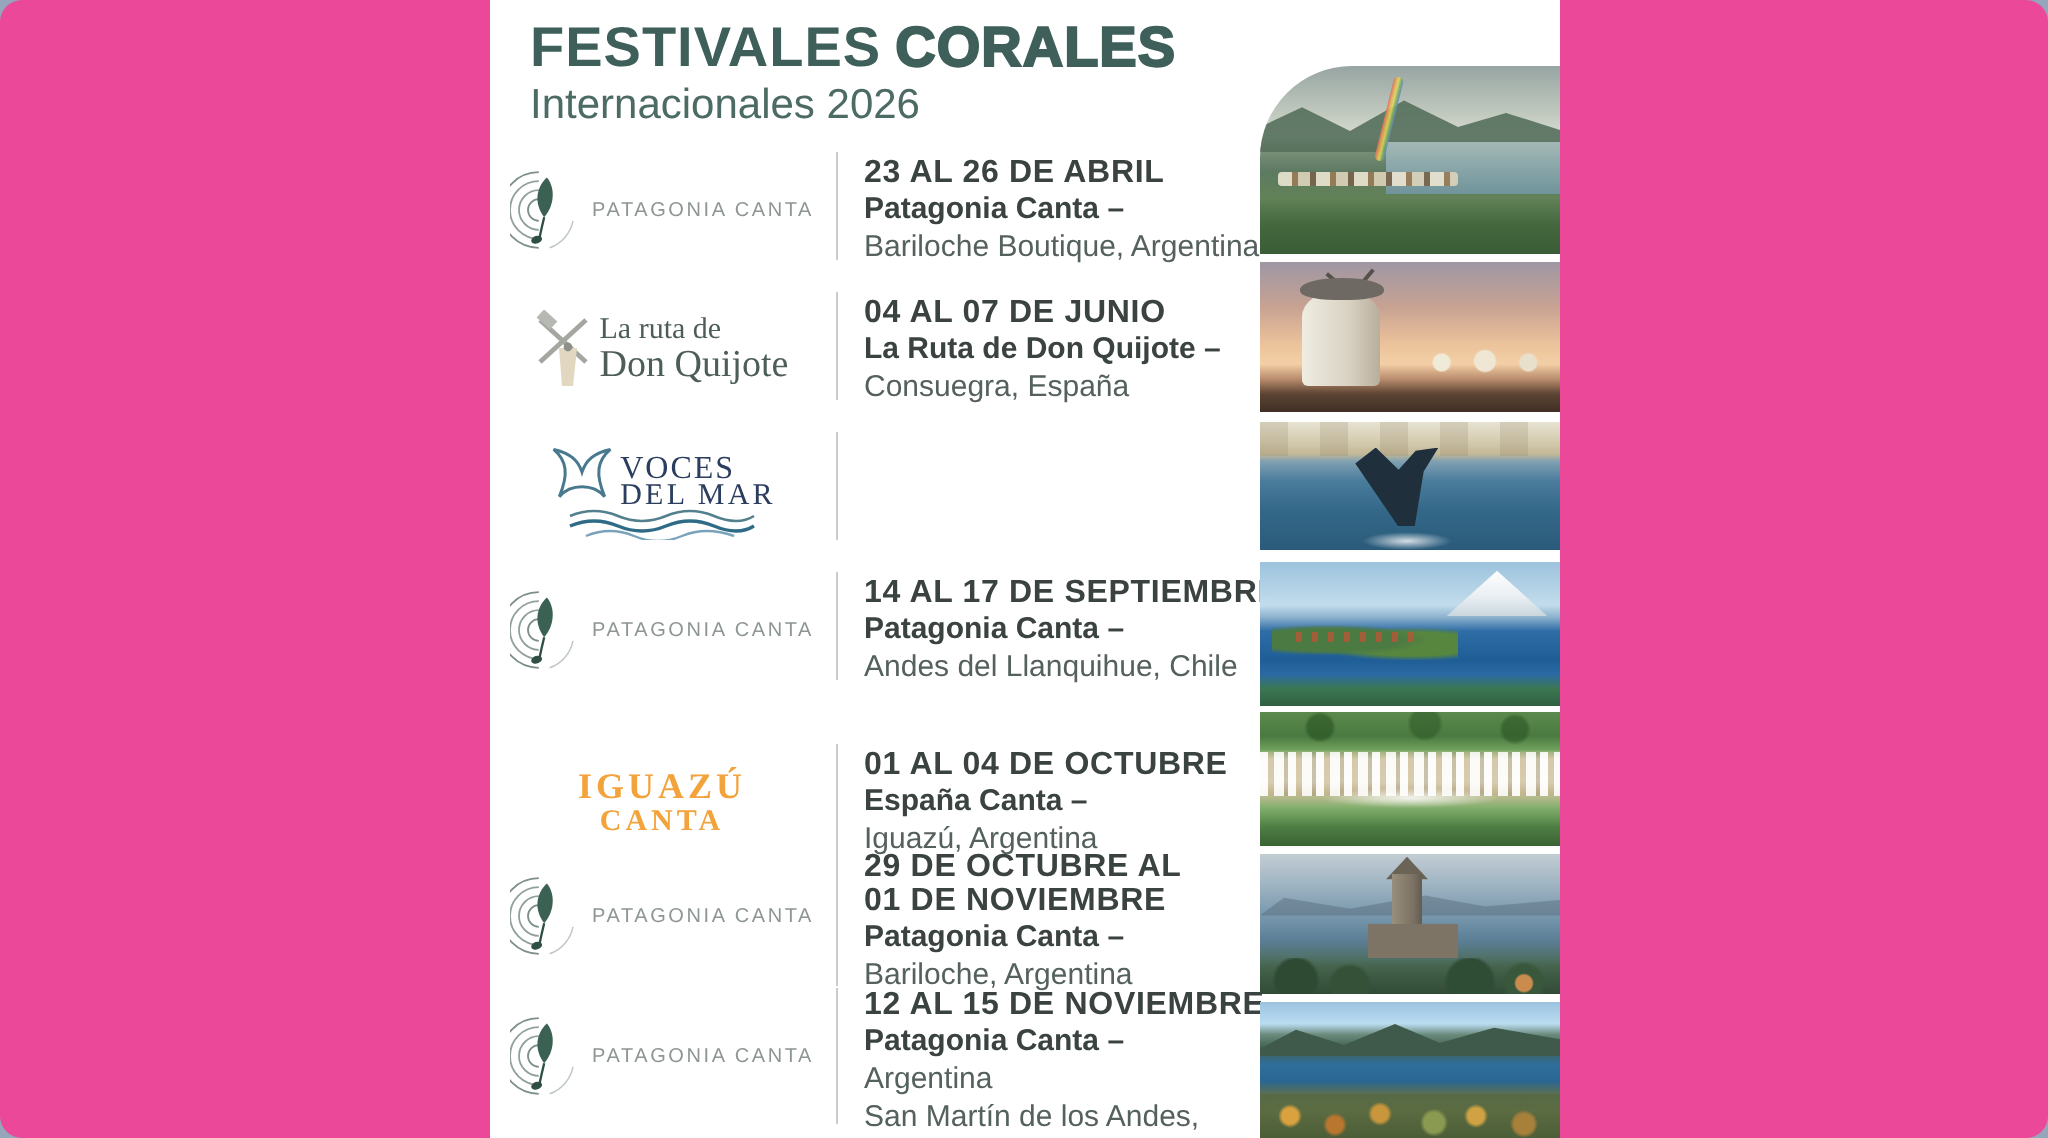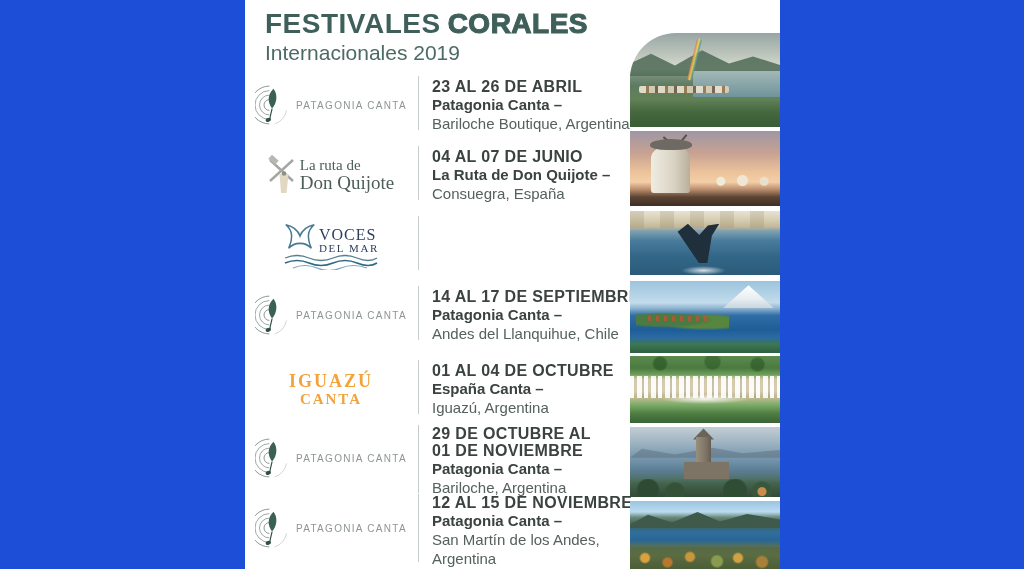--- a/index.html
+++ b/index.html
@@ -1,28 +1,28 @@
 <!DOCTYPE html>
 <html><head>
 <meta charset="utf-8">
 <style>
   html,body{margin:0;padding:0;width:1024px;height:569px;overflow:hidden;
     font-family:"Liberation Sans",sans-serif;background:#94a5bc;}
-  .stage{position:relative;width:1024px;height:569px;background:#1d4ed8;}
+  .stage{position:relative;width:1024px;height:569px;background:#ec4899;border-radius:11px;}
   .card{position:absolute;left:245px;top:0;width:535px;height:569px;background:#ffffff;}
 
   
   .header{position:absolute;left:20px;top:8px;}
   .title{font-size:28px;font-weight:700;color:#3f605a;letter-spacing:.5px;line-height:32px;white-space:nowrap;}
   .title .accent{-webkit-text-stroke:1.1px #3f605a;margin-left:7px;}
   .subtitle{font-size:21px;font-weight:400;color:#4c6b64;line-height:25px;}
 
   
   .row{position:absolute;left:0;width:385px;height:66px;}
-  .r0{top:72px}.r1{top:142px}.r2{top:212px}.r3{top:282px}.r4{top:356px}
+  .r0{top:72px}.r1{top:142px}.r2{top:212px}.r3{top:282px}.r4{top:368px}
   .r5{top:421px;height:74px}.r6{top:490px;height:76px}
   .logo-cell{position:absolute;left:0;top:0;width:172px;height:100%;display:flex;align-items:center;justify-content:center;}
   .vline{position:absolute;left:173px;top:4px;width:1px;height:54px;background:#c6cdca;}
   .r5 .vline,.r6 .vline{height:68px;}
   .info{position:absolute;left:187px;top:6px;}
   .r5 .info,.r6 .info{top:4px;}
   .date{font-weight:700;font-size:16px;color:#3b4341;letter-spacing:.35px;line-height:17px;white-space:nowrap;}
   .name{font-weight:700;font-size:15px;color:#3b4341;line-height:19px;white-space:nowrap;}
   .loc{font-size:15px;color:#55615d;line-height:19px;white-space:nowrap;}
 
@@ -30,21 +30,21 @@
   .logo-patagonia{display:flex;align-items:center;gap:5px;}
   .pc-label{font-size:10px;letter-spacing:1.3px;color:#8d9691;white-space:nowrap;}
   .logo-quijote{display:flex;align-items:center;gap:4px;}
   .lq-text{font-family:"Liberation Serif",serif;color:#4d5d58;}
   .lq-l1{font-size:15px;line-height:15px;}
   .lq-l2{font-size:19px;line-height:19px;}
   .logo-voces{display:flex;flex-direction:column;align-items:center;}
   .voces-top{display:flex;align-items:flex-start;gap:2px;}
   .voces-words{font-family:"Liberation Serif",serif;color:#2c3e5f;text-align:left;margin-top:6px;}
   .voces-l1{font-size:16px;line-height:16px;letter-spacing:1px;}
-  .voces-l2{font-size:11px;line-height:11px;letter-spacing:1.6px;}
+  .voces-l2{font-size:15px;line-height:11px;letter-spacing:1.6px;}
   .logo-iguazu{font-family:"Liberation Serif",serif;font-weight:700;color:#f3a33b;text-align:center;}
   .ig-l1{font-size:18px;line-height:20px;letter-spacing:2px;}
   .ig-l2{font-size:15px;line-height:16px;letter-spacing:2px;}
 
   
   .photo{position:absolute;left:385px;width:150px;overflow:hidden;background:#cfd8dc;}
   .photo i{position:absolute;display:block;}
   .p1{top:33px;height:94px;border-top-left-radius:46px;
     background:linear-gradient(180deg,#97a5a3 0%,#c2cabf 26%,#d8dcd2 38%,#7c917a 44%,#5d7a62 56%,#628257 70%,#45683f 84%,#3a5c36 100%);}
   .p1 .l1{right:0;top:40%;width:58%;height:28%;background:linear-gradient(180deg,#a3b8b6,#6f949b);}
@@ -122,21 +122,21 @@
                linear-gradient(180deg,rgba(70,90,50,.3),rgba(60,80,45,.55));}
 </style>
 </head>
 <body>
 
 <div class="stage">
   <div class="card">
 
     <div class="header">
       <div class="title"><span>FESTIVALES</span><span class="accent">CORALES</span></div>
-      <div class="subtitle">Internacionales 2019</div>
+      <div class="subtitle">Internacionales 2026</div>
     </div>
 
     <div class="row r0">
       <div class="logo-cell">
         <div class="logo logo-patagonia">
           <svg class="pc-icon" width="36" height="44" viewBox="0 0 40 48">
             <path d="M16 3 A20 20 0 0 0 16 45" stroke="#7e8f89" fill="none" stroke-width="1"></path>
             <path d="M16 8 A15 15 0 0 0 16 40" stroke="#7e8f89" fill="none" stroke-width="1" opacity=".85"></path>
             <path d="M16 13 A10 10 0 0 0 16 35" stroke="#7e8f89" fill="none" stroke-width="1" opacity=".85"></path>
             <path d="M16 18 A5.5 5.5 0 0 0 16 30" stroke="#7e8f89" fill="none" stroke-width="1"></path>
@@ -279,22 +279,22 @@
             <path d="M19 28 C18 32 17.3 35 16.5 39" stroke="#2e4f42" stroke-width="1.3" fill="none"></path>
             <ellipse cx="14.8" cy="40.5" rx="3.1" ry="2.1" fill="#2e4f42" transform="rotate(-18 14.8 40.5)"></ellipse>
           </svg>
           <span class="pc-label">PATAGONIA CANTA</span>
         </div>
       </div>
       <i class="vline"></i>
       <div class="info">
         <div class="date">12 AL 15 DE NOVIEMBRE</div>
         <div class="name">Patagonia Canta –</div>
+        <div class="loc">Argentina</div>
         <div class="loc">San Martín de los Andes,</div>
-        <div class="loc">Argentina</div>
       </div>
     </div>
 
     <div class="photo p1" title="Lake, mountains and rainbow over Bariloche">
         <i class="l2"></i>
         <i class="l1"></i>
         <i class="l3"></i>
         <i class="l4"></i>
       </div>
     <div class="photo p2" title="White windmills at sunset, Consuegra">

